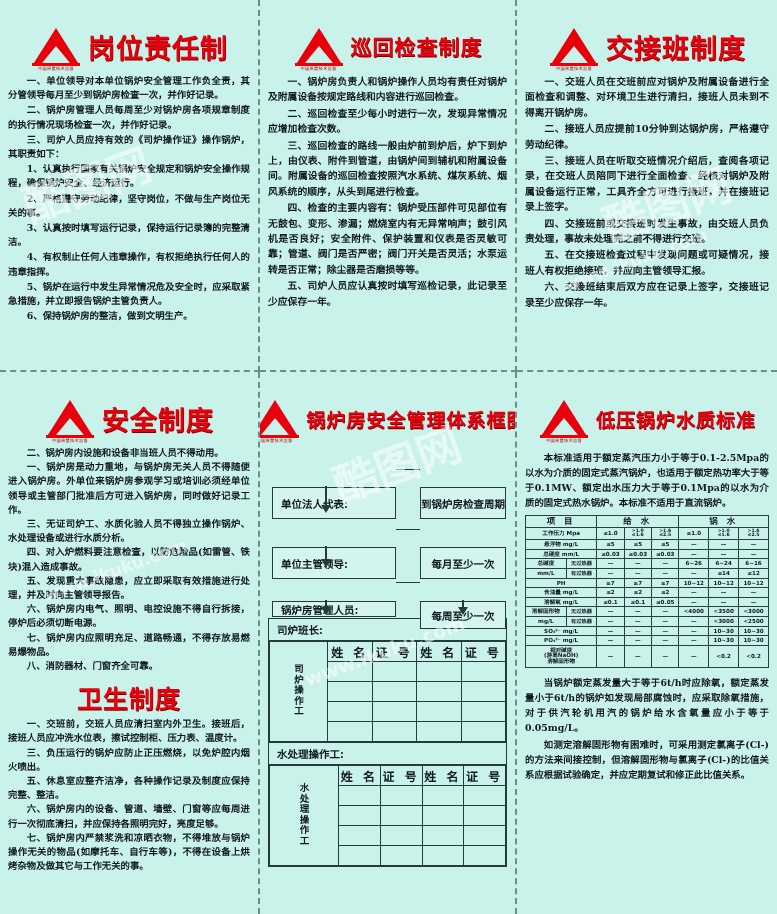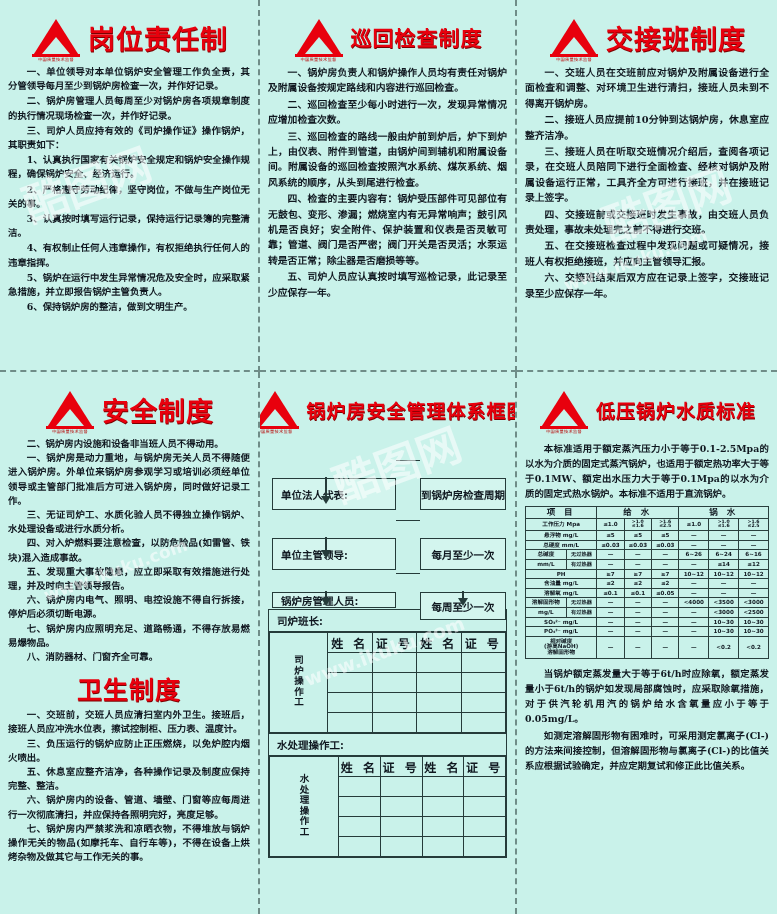--- a/index.html
+++ b/index.html
@@ -18,21 +18,21 @@
   
   .grid{
     position:absolute;inset:0;
     display:grid;
     grid-template-columns:260px 257px 260px;
     grid-template-rows:372px 542px;
   }
   .panel{
     position:relative;
     box-sizing:border-box;
-    padding:13px 8px 4px 8px;
+    padding:22px 8px 4px 8px;
     overflow:hidden;
   }
   
   .panel.c1,.panel.c2{border-right:2px dashed #6f8d88;}
   .panel.r1{border-bottom:2px dashed #6f8d88;}
 
   
   .phead{
     display:flex;align-items:center;justify-content:center;
     gap:6px;height:52px;
@@ -206,21 +206,21 @@
               <polygon points="26,2 50,40 2,40" fill="#e8000d"></polygon>
               <polygon points="26,20 40,37 12,37" fill="#c9f2ea"></polygon>
               <rect x="2" y="37" width="48" height="3" fill="#e8000d"></rect>
             </svg>
           <div class="logotext">中国质量技术监督</div>
         </div>
         <div class="ptitle">交接班制度</div>
       </div>
       <div class="ptext wide">
         <p>一、交班人员在交班前应对锅炉及附属设备进行全面检查和调整、对环境卫生进行清扫，接班人员未到不得离开锅炉房。</p>
-        <p>二、接班人员应提前10分钟到达锅炉房，休息室应整齐洁净。</p>
+        <p>二、接班人员应提前10分钟到达锅炉房，严格遵守劳动纪律。</p>
         <p>三、接班人员在听取交班情况介绍后，查阅各项记录，在交班人员陪同下进行全面检查、经核对锅炉及附属设备运行正常，工具齐全方可进行接班，并在接班记录上签字。</p>
         <p>四、交接班前或交接班时发生事故，由交班人员负责处理，事故未处理完之前不得进行交班。</p>
         <p>五、在交接班检查过程中发现问题或可疑情况，接班人有权拒绝接班，并应向主管领导汇报。</p>
         <p>六、交接班结束后双方应在记录上签字，交接班记录至少应保存一年。</p>
       </div>
     </div>
 
     <div class="panel r2 c1">
       <div class="phead">
         <div class="logo">

